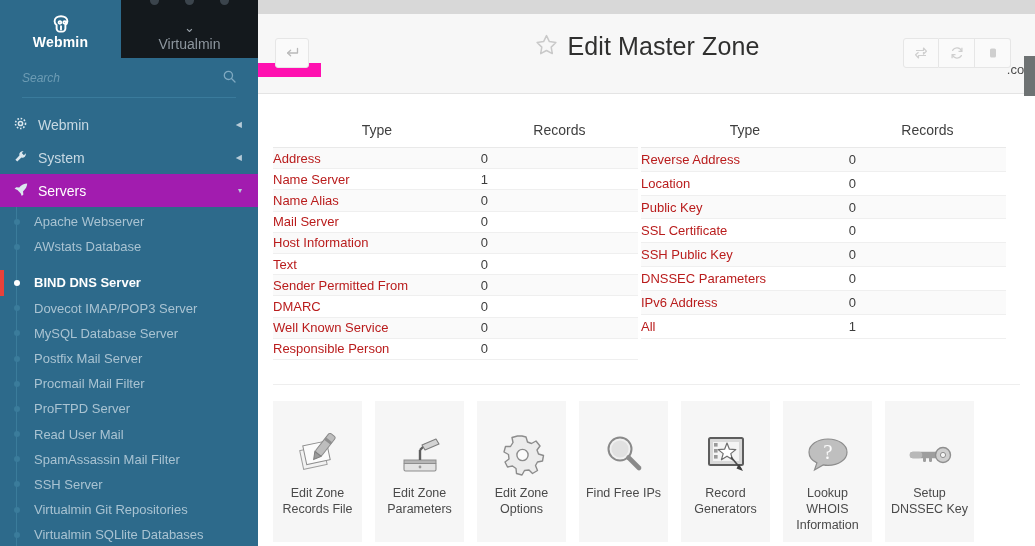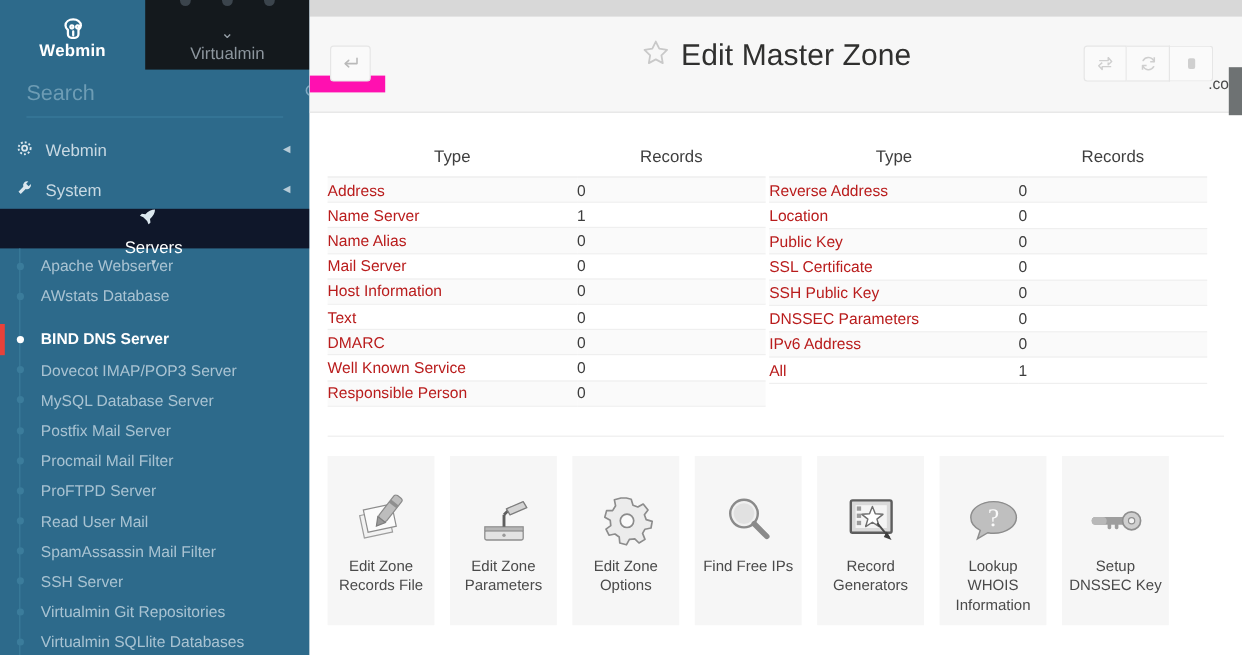--- a/index.html
+++ b/index.html
@@ -44,33 +44,33 @@
   .vm-chev { color: #9aa3ab; font-size: 13px; line-height: 10px; margin-bottom: 3px; }
   .vm-label { color: #8d969e; font-size: 14px; }
 
   .search-wrap {
     height: 40px; margin: 0 22px;
     display: flex; align-items: center;
     border-bottom: 1px solid #3a7b9c;
   }
   .search-input {
     flex: 1 1 auto; background: transparent; border: 0; outline: none;
-    color: #9dbccd; font-size: 18px; font-family: inherit;
+    color: #9dbccd; font-size: 12px; font-family: inherit; font-style: italic;
   }
   .search-input::placeholder { color: #6d9cb4; }
   .search-icon { color: #7fa9c1; font-size: 14px; }
 
   .nav { padding-top: 10px; }
   .nav-group {
     display: flex; align-items: center;
     height: 33px; padding: 0 16px 0 14px;
     color: #c8d9e3; font-size: 14px;
     position: relative;
   }
-  .nav-group.active-group { background: #0f172a; color: #ffffff; flex-direction: column; }
+  .nav-group.active-group { background: #a21caf; color: #ffffff; }
   .nav-group .gi { width: 24px; font-size: 13px; color: #dbe7ee; flex: 0 0 24px; }
   .nav-group .gl { flex: 1 1 auto; }
   .nav-group .ga { font-size: 8px; color: #b6cbd7; }
 
   .subnav { position: relative; padding-top: 2px; }
   .subnav::before {
     content: ""; position: absolute; left: 16px; top: 0; bottom: 0;
     width: 1px; background: #3b7c9b;
   }
   .subitem {
@@ -406,20 +406,24 @@
             </tr>
             <tr>
               <td class="td-type"><a>Host Information</a></td>
               <td class="td-rec">0</td>
             </tr>
             <tr>
               <td class="td-type"><a>Text</a></td>
               <td class="td-rec">0</td>
             </tr>
             <tr>
+              <td class="td-type"><a>Sender Permitted From</a></td>
+              <td class="td-rec">0</td>
+            </tr>
+            <tr>
               <td class="td-type"><a>DMARC</a></td>
               <td class="td-rec">0</td>
             </tr>
             <tr>
               <td class="td-type"><a>Well Known Service</a></td>
               <td class="td-rec">0</td>
             </tr>
             <tr>
               <td class="td-type"><a>Responsible Person</a></td>
               <td class="td-rec">0</td>

